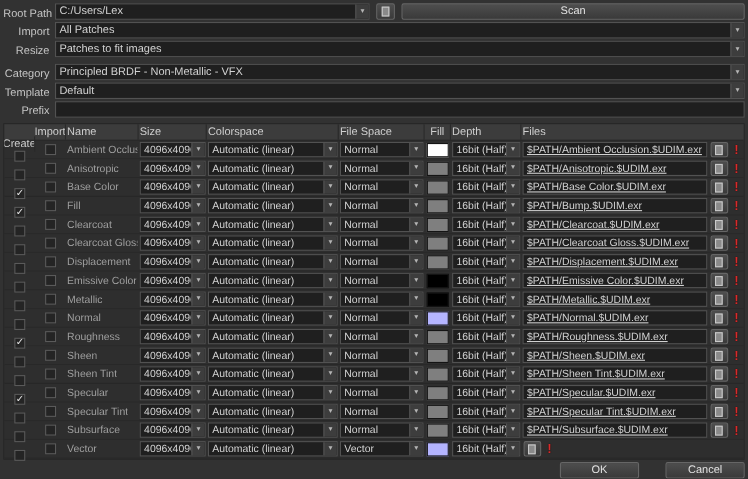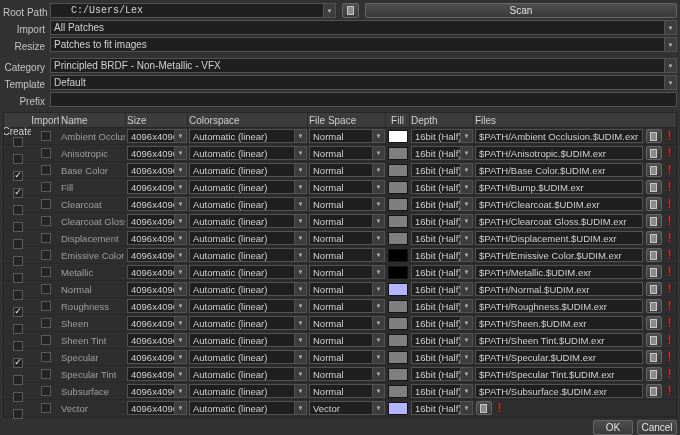--- a/index.html
+++ b/index.html
@@ -39,22 +39,22 @@
     display: flex; align-items: center; justify-content: center;
   }
   .text-field {
     background: #1f1f1f; border: 1px solid #525252;
     height: 15px; color: #d2d2d2;
     font-family: "Liberation Sans", sans-serif; font-size: 10px;
     padding: 0 3px; outline: none; min-width: 0;
   }
   input.combo-input {
     flex: 1; background: transparent; border: none; color: #d2d2d2;
-    font-family: Liberation Mono, monospace; font-size: 10px;
-    padding: 0 20px; outline: none; min-width: 0;
+    font-family: Liberation Sans, sans-serif; font-size: 10px;
+    padding: 0 3px; outline: none; min-width: 0;
   }
   .btn {
     background: linear-gradient(#4e4e4e, #3a3a3a);
     border: 1px solid #666; border-radius: 2px;
     color: #e2e2e2; display: flex; align-items: center; justify-content: center;
     height: 15px; cursor: default;
   }
   .mini-btn {
     width: 17px; height: 15px; flex: none;
     background: linear-gradient(#4e4e4e, #3a3a3a);
@@ -93,30 +93,30 @@
   .trow .combo { flex: 1; height: 14px; }
   .trow .combo-text { font-size: 9.5px; }
   .name-text { color: #9f9f9f; white-space: nowrap; overflow: hidden; font-size: 9.5px; }
   .checkbox {
     width: 10px; height: 10px; display: flex; align-items: center; justify-content: center;
     background: #242424; border: 1px solid #5a5a5a;
     color: #e8e8e8; font-size: 9px; line-height: 1;
   }
   .checkbox.checked::after { content: "✓"; margin-top: -1px; }
   .fill-swatch { width: 20px; height: 13px; border: 1px solid #141414; display: block; }
-  .file-input { flex: 1; height: 14px; font-size: 9.5px; }
+  .file-input { flex: 1; height: 14px; font-size: 9.5px; text-decoration: underline; }
   .warn-icon {
     width: 10px; height: 12px; display: flex; align-items: center; justify-content: center;
     color: #d82b2b; font-weight: bold; font-size: 12px; text-shadow: 0 0 1px #000;
   }
   .trow .mini-btn { width: 16px; height: 14px; }
 
   
   .footer { margin-top: auto; display: flex; justify-content: flex-end; gap: 4px; padding-top: 2px; }
-  .footer .btn { width: 40px; flex: none; }
+  .footer .btn { width: 72px; flex: none; margin-left: 20px; }
 </style>
 </head>
 <body>
 
 <div class="dialog">
 
   <div class="form-row">
     <span class="form-label">Root Path</span>
     <div class="combo" style="width:286px; flex:none;">
       <input class="combo-input" value="C:/Users/Lex" style="">

